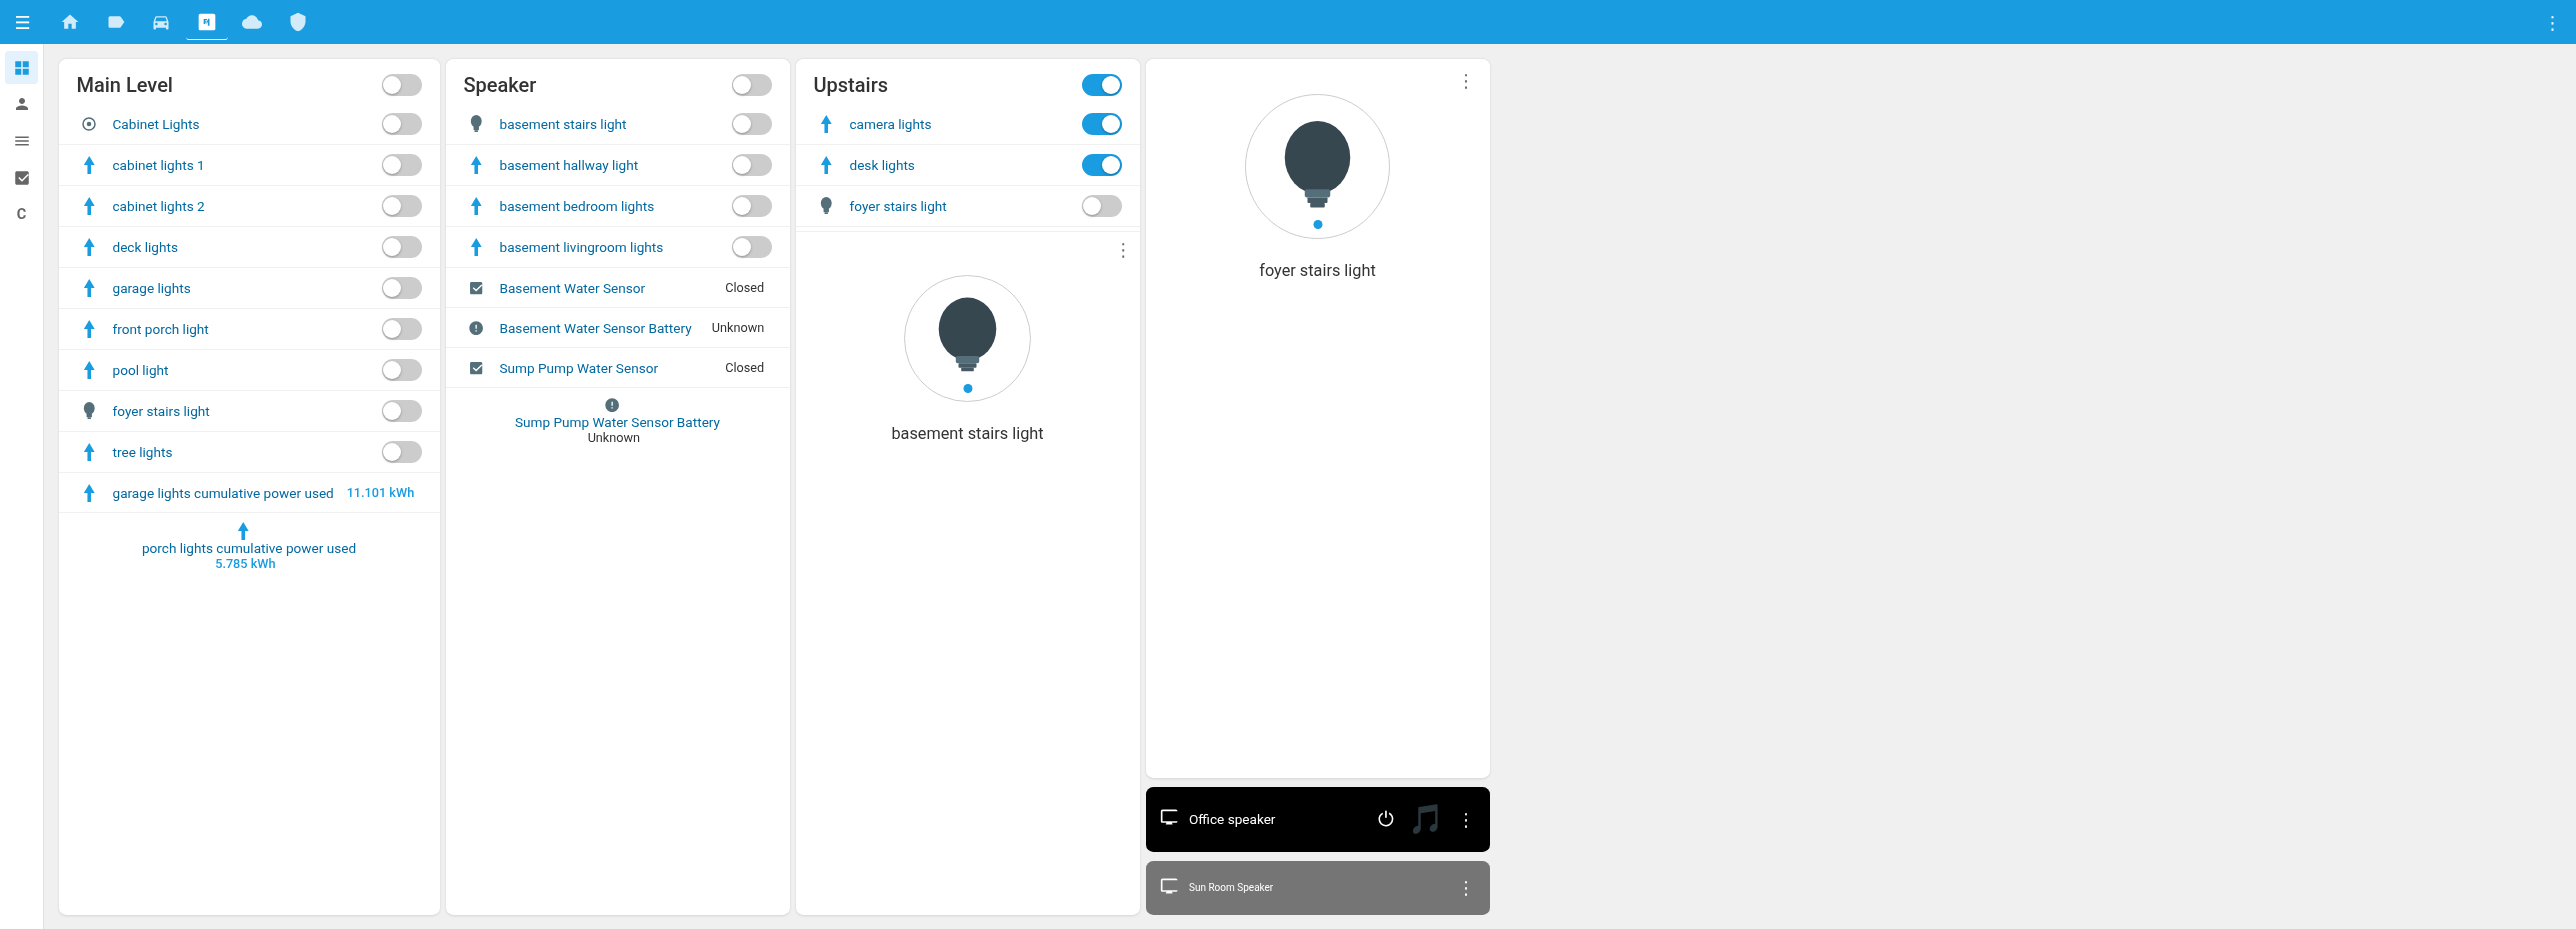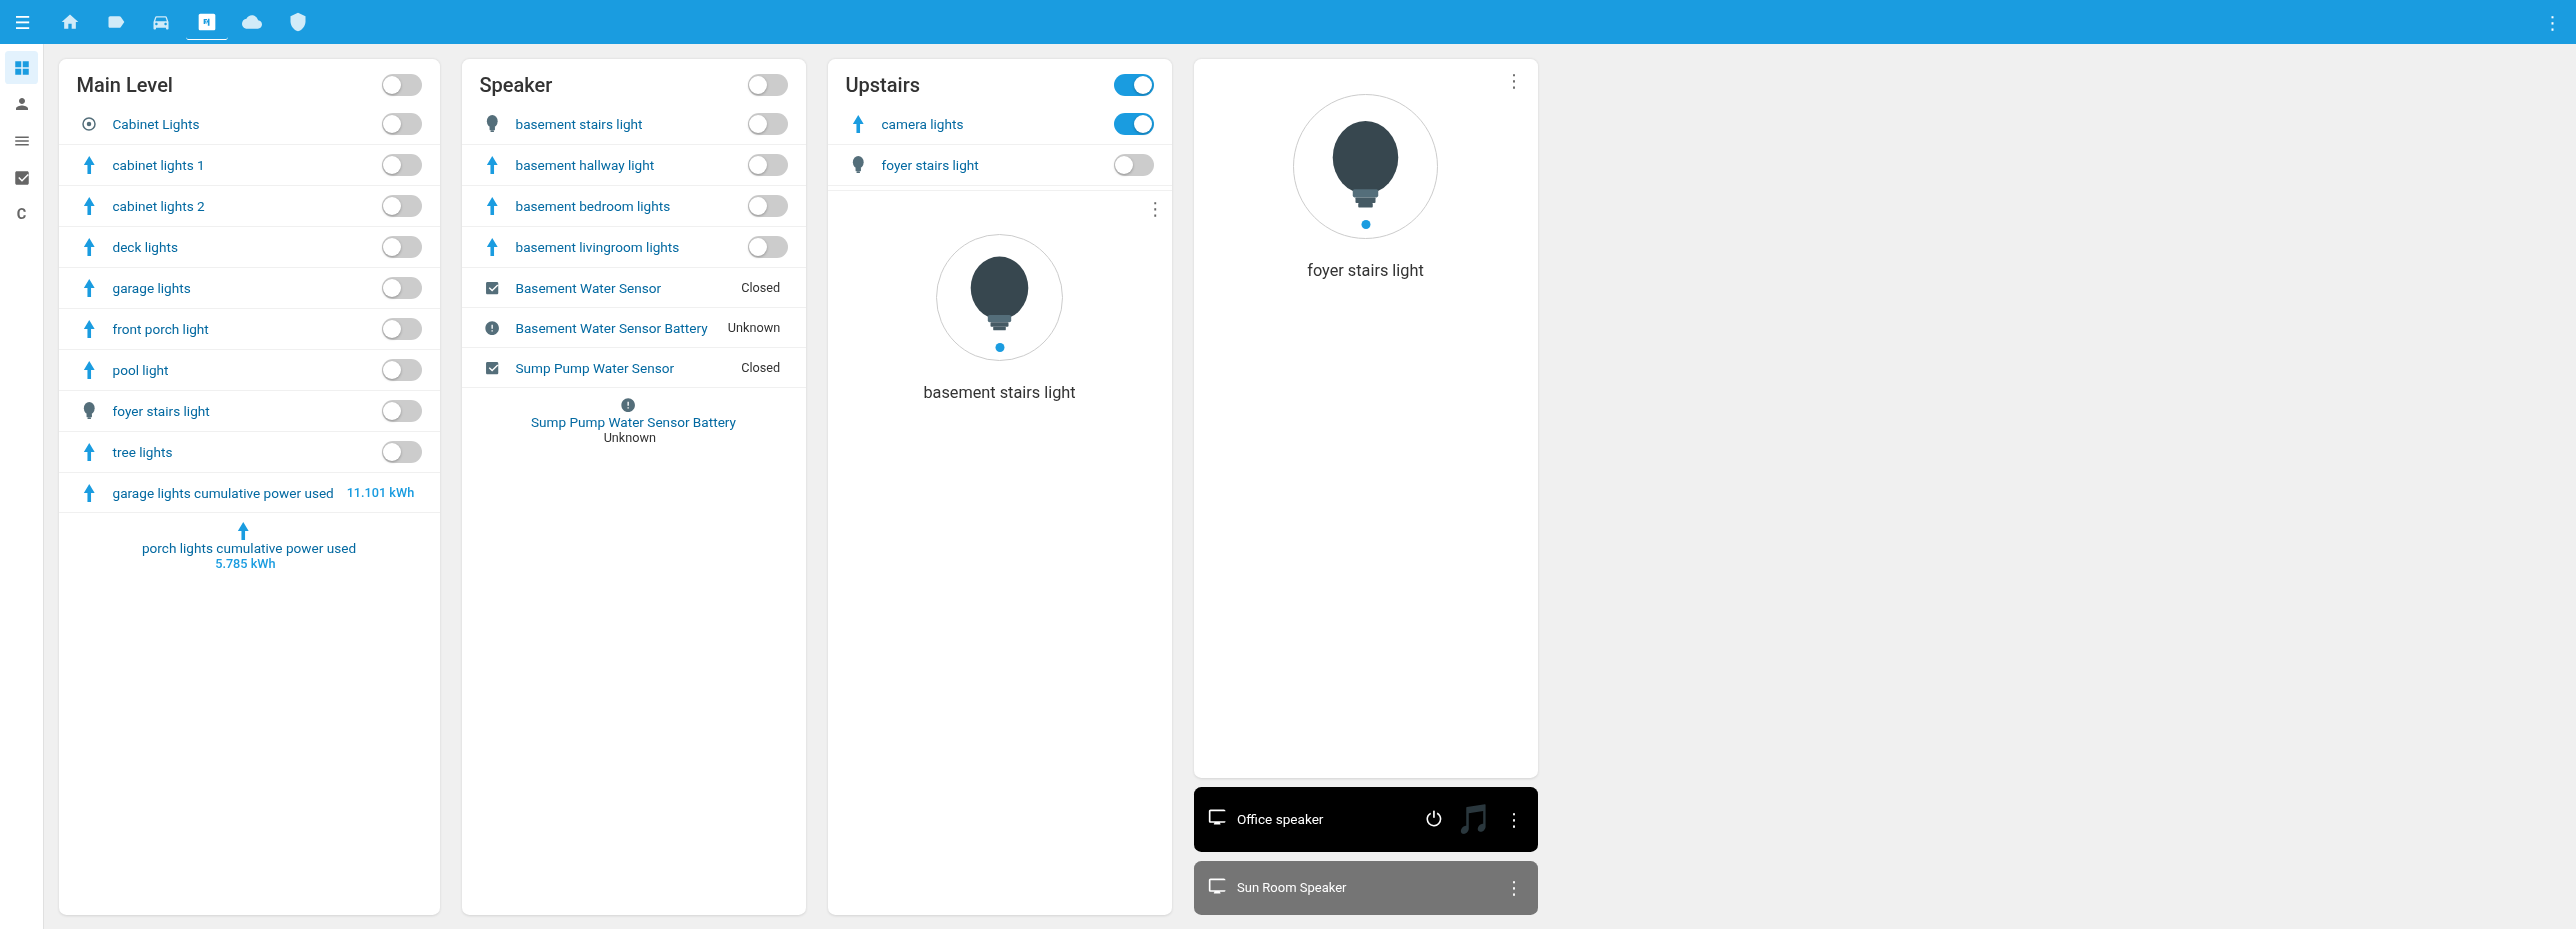--- a/index.html
+++ b/index.html
@@ -78,21 +78,21 @@
       background: #e3f2fd;
       color: #1a9ce0;
     }
 
     
     .content-area {
       flex: 1;
       display: flex;
       overflow: hidden;
       padding: 14.5px;
-      gap: 22px;
+      gap: 6px;
     }
 
     
     .card {
       background: white;
       border-radius: 7.3px;
       box-shadow: 0 0.9px 2.7px rgba(0,0,0,0.12);
       overflow: hidden;
       flex-shrink: 0;
     }
@@ -493,20 +493,29 @@
         <div class="device-icon">
           <svg width="14.5" height="18" viewBox="0 0 12 20" fill="#1a9ce0">
               <polygon points="6,0 12,10 8,10 8,20 4,20 4,10 0,10"></polygon>
             </svg>
         </div>
         <span class="device-name">camera lights</span>
         <div class="toggle on"></div>
       </div>
       <div class="device-row">
         <div class="device-icon">
+          <svg width="14.5" height="18" viewBox="0 0 12 20" fill="#1a9ce0">
+              <polygon points="6,0 12,10 8,10 8,20 4,20 4,10 0,10"></polygon>
+            </svg>
+        </div>
+        <span class="device-name">desk lights</span>
+        <div class="toggle on"></div>
+      </div>
+      <div class="device-row">
+        <div class="device-icon">
           <svg width="14.5" height="18" viewBox="0 0 14 20" fill="#546e7a">
               <ellipse cx="7" cy="7" rx="6" ry="7"></ellipse>
               <rect x="4" y="13" width="6" height="4" rx="1"></rect>
               <rect x="5" y="17" width="4" height="2" rx="1"></rect>
             </svg>
         </div>
         <span class="device-name">foyer stairs light</span>
         <div class="toggle"></div>
       </div>
 
@@ -556,20 +565,20 @@
         <span style="font-size:29px; opacity:0.5;">🎵</span>
         <span style="font-size:18px; cursor:pointer; margin-left:3.6px;">⋮</span>
       </div>
 
       <div style="background:#757575; border-radius:7.3px; padding:12.7px 14.5px; display:flex; align-items:center; gap:9px; color:white; min-height:54px;">
         <div style="font-size:18px;">
           <svg width="20" height="20" viewBox="0 0 24 24" fill="white">
               <path d="M21 3H3c-1.1 0-2 .9-2 2v12c0 1.1.9 2 2 2h5l-1 1v1h8v-1l-1-1h5c1.1 0 2-.9 2-2V5c0-1.1-.9-2-2-2zm0 14H3V5h18v12z"></path>
             </svg>
         </div>
-        <span style="flex:1; font-size:13px;">Sun Room Speaker</span>
+        <span style="flex:1; font-size:10px;">Sun Room Speaker</span>
         <span style="font-size:18px; cursor:pointer;">⋮</span>
       </div>
     </div>
 
   </div>
 </div>
 
 
 </body></html>

